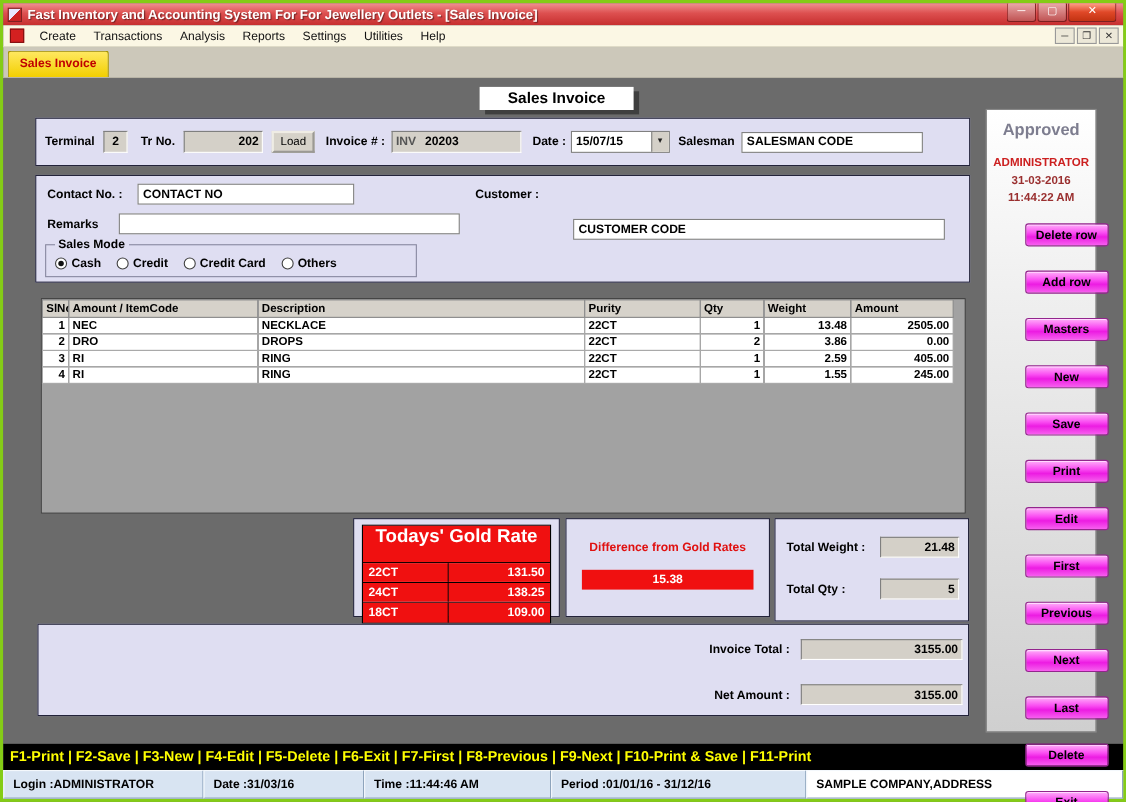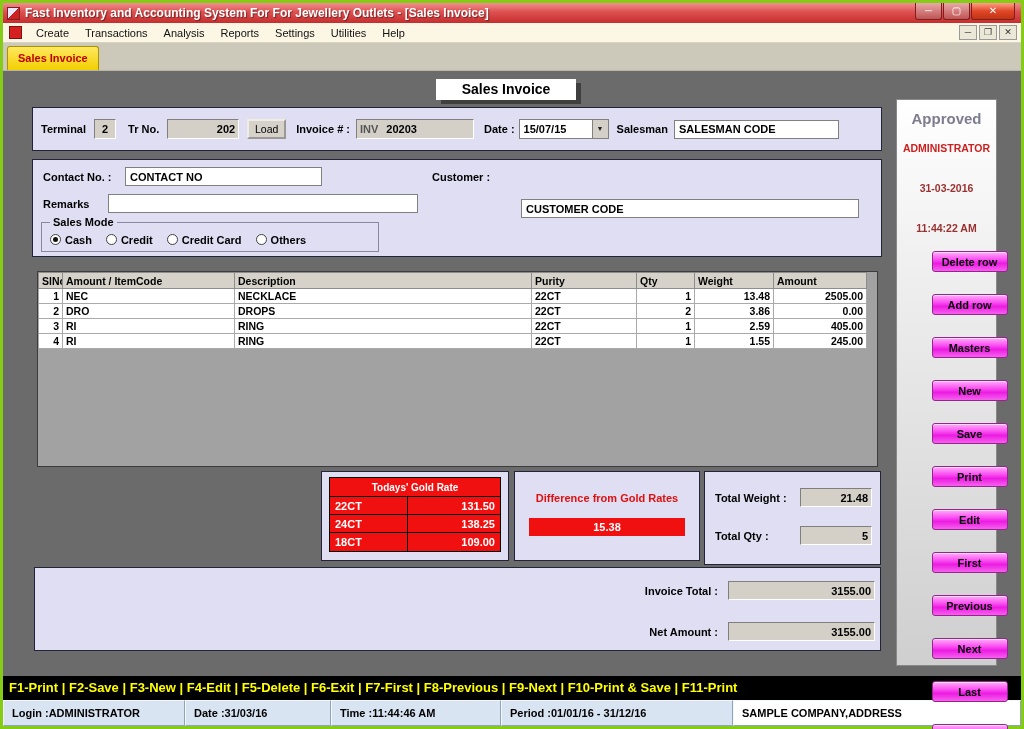--- a/index.html
+++ b/index.html
@@ -47,34 +47,34 @@
 
   
   .grid-wrap{position:absolute;left:34px;top:200px;width:841px;height:196px;background:#a2a2a2;border:1px solid #3c3c3c;overflow:hidden;}
   table.grid{border-collapse:collapse;table-layout:fixed;width:828px;}
   table.grid th{background:#d6d2ca;border:1px solid #8d8d8d;font-size:10.5px;font-weight:bold;text-align:left;padding:1px 3px;height:16px;overflow:hidden;white-space:nowrap;}
   table.grid td{background:#fff;border:1px solid #aaa;font-size:10.5px;font-weight:bold;padding:1px 3px;height:15px;overflow:hidden;white-space:nowrap;}
   td.num{text-align:right;}
 
   
   .goldrate{margin:5px auto 0;width:172px;border:1px solid #000;}
-  .goldrate-title{background:#f01010;color:#fff;font-weight:bold;font-size:10px;text-align:center;height:19px;line-height:19px;border-bottom:1px solid #000;}
+  .goldrate-title{background:#f01010;color:#fff;font-weight:bold;font-size:17px;text-align:center;height:34px;line-height:19px;border-bottom:1px solid #000;}
   .goldrate-row{display:flex;height:18px;border-bottom:1px solid #000;}
   .goldrate-row:last-child{border-bottom:none;}
   .goldrate-carat{width:78px;background:#f01010;color:#fff;font-weight:bold;font-size:11px;line-height:18px;padding-left:5px;border-right:1px solid #000;}
   .goldrate-rate{flex:1;background:#f01010;color:#fff;font-weight:bold;font-size:11px;line-height:18px;text-align:right;padding-right:5px;}
 
   .diff-label{color:#e01010;font-weight:bold;font-size:11px;text-align:center;margin-top:20px;}
   .diff-value{margin:14px auto 0;width:156px;height:18px;background:#f01010;color:#fff;font-weight:bold;font-size:11px;text-align:center;line-height:18px;}
 
   
   .sidebar{position:absolute;left:893px;top:28px;width:101px;height:567px;background:linear-gradient(180deg,#ffffff 0%,#efefef 30%,#cfcfcf 100%);border:1px solid #888;text-align:center;}
   .approved{margin-top:10px;font-weight:bold;font-size:15px;color:#7d7d8f;}
   .sb-user{margin-top:15px;font-weight:bold;font-size:10.5px;color:#cc2020;}
-  .sb-date,.sb-time{margin-top:28px;font-weight:bold;font-size:10.5px;color:#9a3030;}
+  .sb-date,.sb-time{margin-top:4px;font-weight:bold;font-size:10.5px;color:#9a3030;}
   .sb-buttons{margin-top:17px;display:flex;flex-direction:column;align-items:center;gap:22px;margin-left:46px;}
   .magenta-btn{width:76px;height:21px;background:linear-gradient(180deg,#ffaef9 0%,#fa4df2 40%,#ec1ce2 60%,#f760ef 100%);border:1px solid #93258d;border-radius:3px;color:#000;font-weight:bold;font-size:11px;font-family:"Liberation Sans",sans-serif;box-shadow:inset 0 1px 0 #ffd9ff;cursor:default;}
 
   
   .fnbar{height:24px;background:#000;color:#ffff00;font-weight:bold;font-size:13px;line-height:24px;padding-left:6px;white-space:nowrap;overflow:hidden;flex:none;}
   .statusbar{height:26px;background:#c8d6e8;display:flex;flex:none;}
   .status-seg{border:1px solid;border-color:#f4f8fc #8ea4bc #8ea4bc #f4f8fc;background:#d8e4f2;font-size:11px;font-weight:bold;display:flex;align-items:center;padding-left:8px;white-space:nowrap;overflow:hidden;}
   .status-seg.company{background:#ffffff;flex:1;}
 </style>
 </head>

